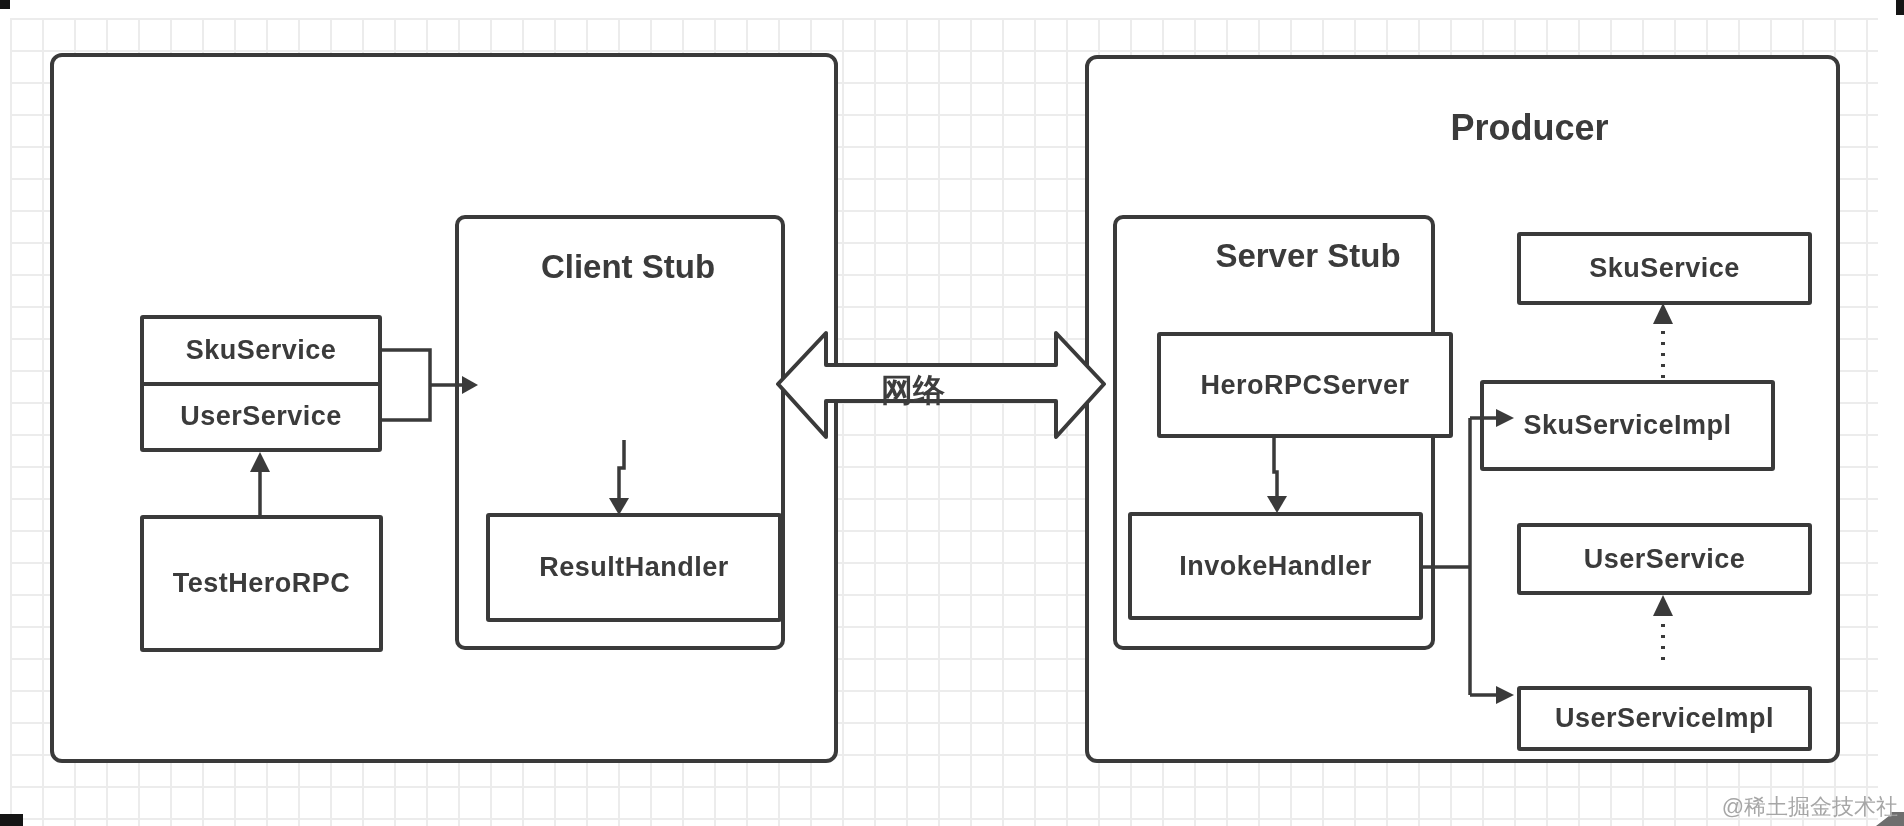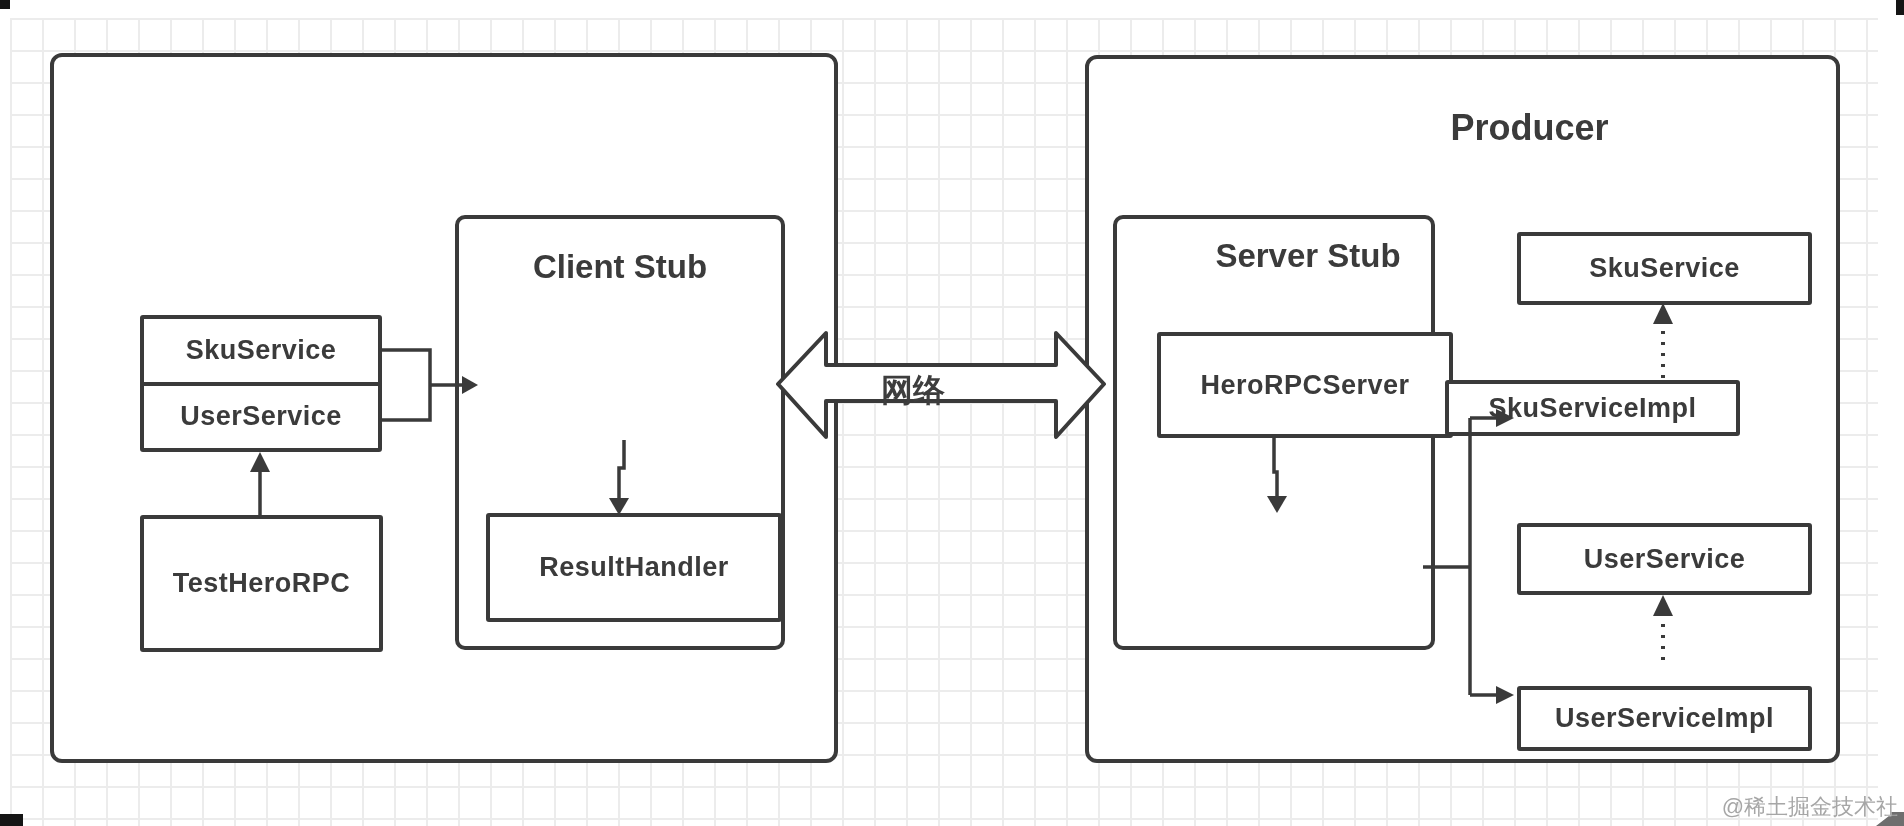--- a/index.html
+++ b/index.html
@@ -66,37 +66,38 @@
   <div class="box rounded-lg" style="left:50px;top:53px;width:788px;height:710px;"></div>
 
   <div class="stack" style="left:140px;top:315px;width:242px;height:137px;">
     <div class="cell divided">SkuService</div>
     <div class="cell">UserService</div>
   </div>
 
   <div class="box rounded-sm label-box" style="left:140px;top:515px;width:243px;height:137px;">TestHeroRPC</div>
 
   <div class="box rounded-md" style="left:455px;top:215px;width:330px;height:435px;"></div>
-  <div class="title title-lg" style="left:455px;top:249px;width:330px;">Client Stub</div>
+  <div class="title title-lg" style="left:455px;top:249px;width:330px;padding-left:8px;">Client Stub</div>
 
 
   <div class="box rounded-sm label-box" style="left:472px;top:513px;width:296px;height:109px;margin-left:14px;">ResultHandler</div>
 
   <div class="box rounded-lg" style="left:1085px;top:55px;width:755px;height:708px;"></div>
   <div class="title title-xl" style="left:1085px;top:108px;width:889px;">Producer</div>
 
   <div class="box rounded-md" style="left:1113px;top:215px;width:322px;height:435px;"></div>
   <div class="title title-lg" style="left:1147px;top:238px;width:322px;">Server Stub</div>
 
   <div class="box rounded-sm label-box" style="left:1157px;top:332px;width:296px;height:106px;">HeroRPCServer</div>
 
+  <div class="box rounded-sm label-box" style="left:1128px;top:512px;width:295px;height:108px;">InvokeHandler</div>
 
   <div class="box rounded-sm label-box" style="left:1517px;top:232px;width:295px;height:73px;">SkuService</div>
 
-  <div class="box rounded-sm label-box" style="left:1445px;top:380px;width:295px;height:56px;">SkuServiceImpl</div>
+  <div class="box rounded-sm label-box" style="left:1480px;top:380px;width:295px;height:91px;">SkuServiceImpl</div>
 
   <div class="box rounded-sm label-box" style="left:1517px;top:523px;width:295px;height:72px;">UserService</div>
 
   <div class="box rounded-sm label-box" style="left:1517px;top:686px;width:295px;height:65px;">UserServiceImpl</div>
 
   <svg class="overlay" width="1904" height="826" viewBox="0 0 1904 826">
     <g stroke="#3a3a3a" stroke-width="3.5" fill="none">
 
       <g>
         <path d="M380,350 H430 V420 H380"></path>

